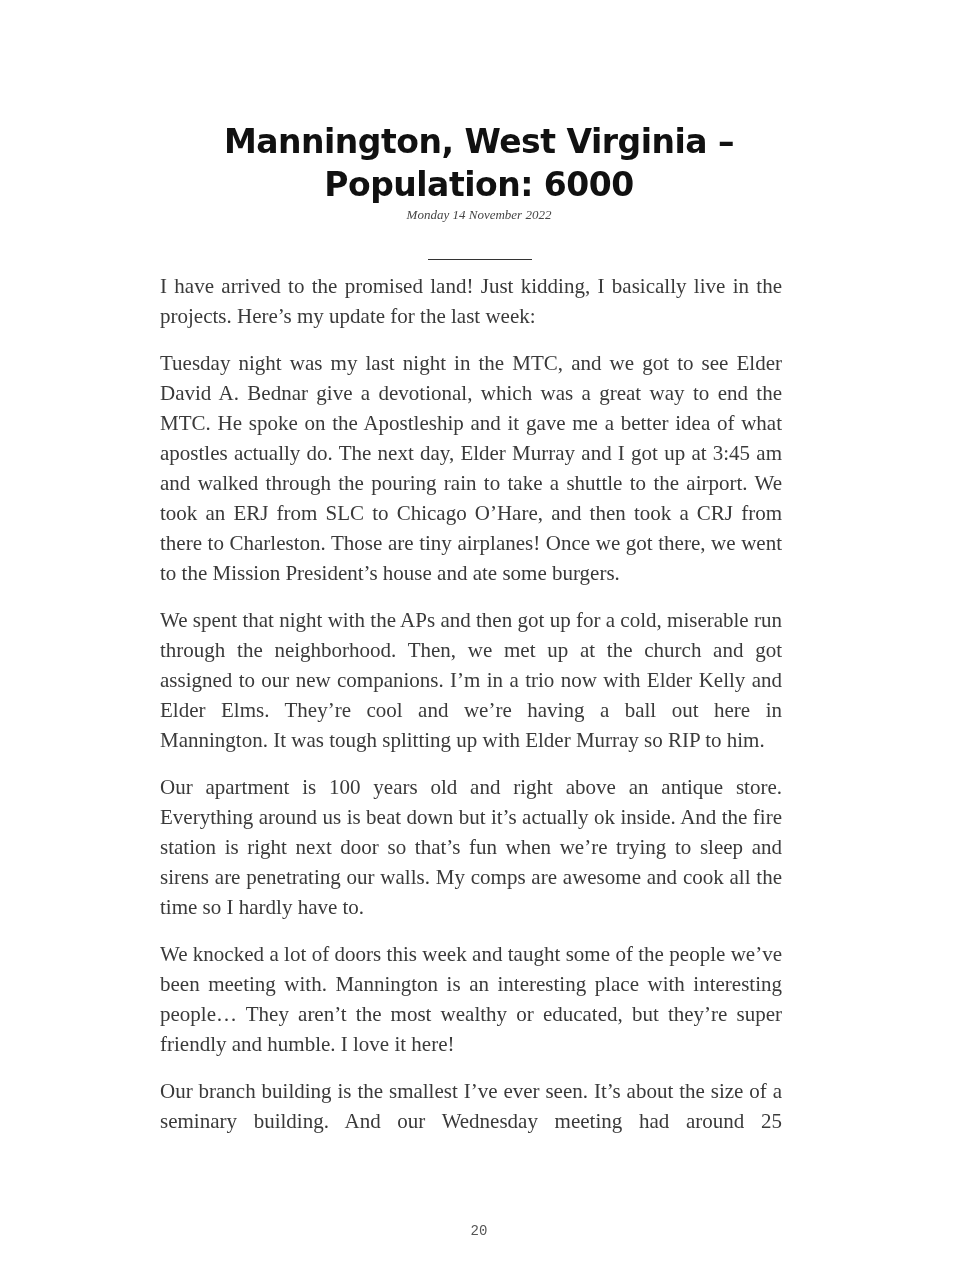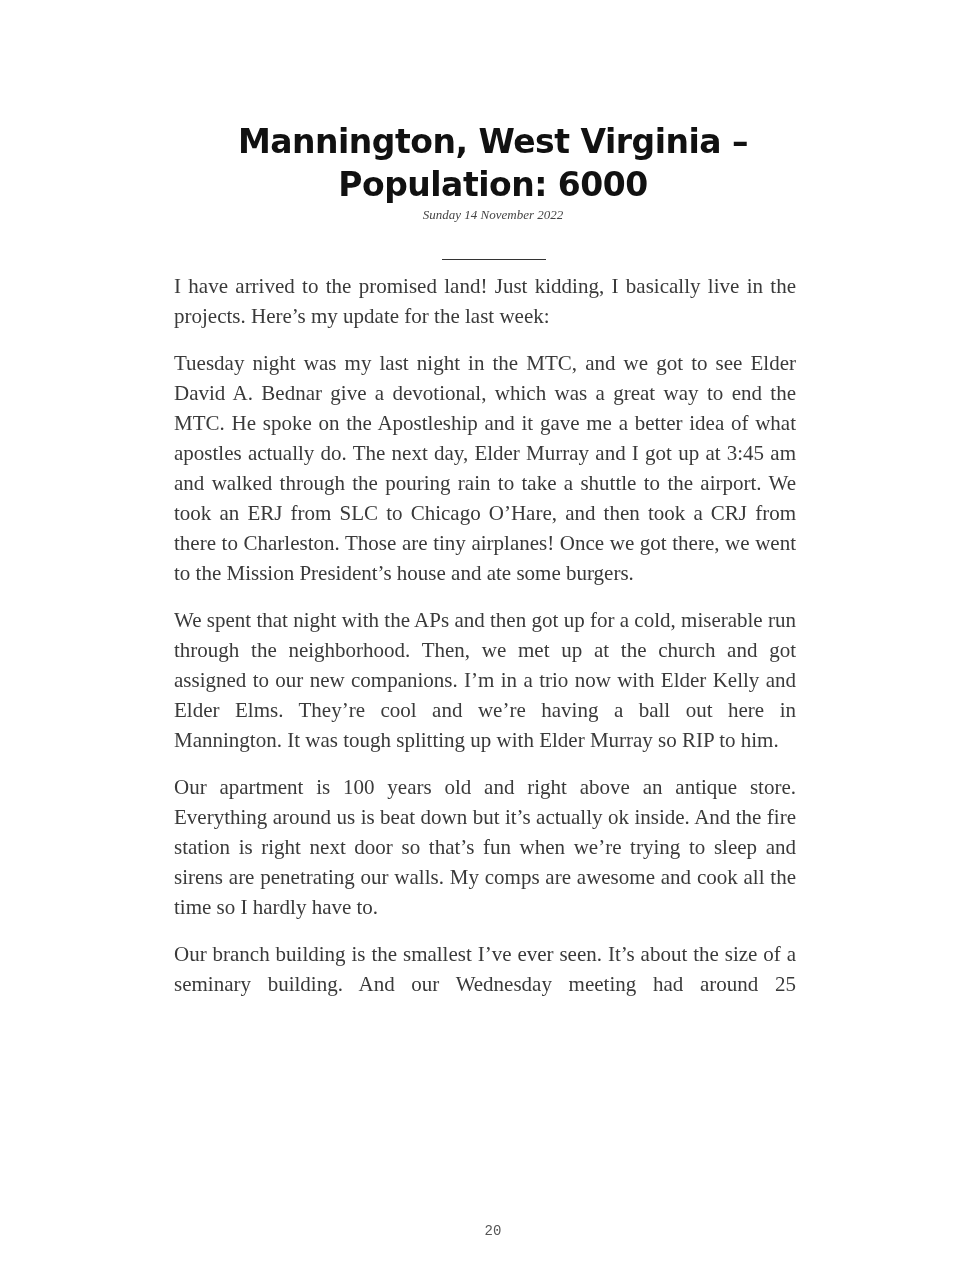--- a/index.html
+++ b/index.html
@@ -1,17 +1,17 @@
 <!DOCTYPE html>
 <html><head>
 <meta charset="utf-8">
 <style>
   html, body { margin: 0; padding: 0; background: #ffffff; }
   body { width: 954px; height: 1276px; position: relative; overflow: hidden; }
-  .page { position: absolute; left: 16px; top: 0; width: 834px; height: 1276px; background: #fff; padding-left: 45px; }
+  .page { position: absolute; left: 2px; top: 0; width: 834px; height: 1276px; background: #fff; padding-left: 45px; }
   .title {
     position: absolute; left: 157px; width: 640px; top: 120px;
     text-align: center; font-family: "DejaVu Sans", sans-serif; font-weight: bold;
     font-size: 33px; line-height: 43px; color: #111; letter-spacing: -0.5px; margin: 0;
   }
   .date {
     position: absolute; left: 157px; width: 640px; top: 207px;
     text-align: center; font-family: "Liberation Serif", serif; font-style: italic;
     font-size: 13px; color: #444;
   }
@@ -28,23 +28,24 @@
   .pagenum {
     position: absolute; left: 0; width: 954px; top: 1223px; text-align: center;
     font-family: Liberation Mono, monospace; font-size: 14px; color: #555;
   }
 </style>
 </head>
 <body>
 
 <div class="page">
   <h1 class="title">Mannington, West Virginia – Population: 6000</h1>
-  <div class="date">Sunday 14 November 2022</div>
+  <div class="date">Monday 14 November 2022</div>
   <div class="rule"></div>
   <div class="body">
     <p>I have arrived to the promised land! Just kidding, I basically live in the projects. Here’s my update for the last week:</p>
     <p>Tuesday night was my last night in the MTC, and we got to see Elder David A. Bednar give a devotional, which was a great way to end the MTC. He spoke on the Apostleship and it gave me a better idea of what apostles actually do. The next day, Elder Murray and I got up at 3:45 am and walked through the pouring rain to take a shuttle to the airport. We took an ERJ from SLC to Chicago O’Hare, and then took a CRJ from there to Charleston. Those are tiny airplanes! Once we got there, we went to the Mission President’s house and ate some burgers.</p>
     <p>We spent that night with the APs and then got up for a cold, miserable run through the neighborhood. Then, we met up at the church and got assigned to our new companions. I’m in a trio now with Elder Kelly and Elder Elms. They’re cool and we’re having a ball out here in Mannington. It was tough splitting up with Elder Murray so RIP to him.</p>
     <p>Our apartment is 100 years old and right above an antique store. Everything around us is beat down but it’s actually ok inside. And the fire station is right next door so that’s fun when we’re trying to sleep and sirens are penetrating our walls. My comps are awesome and cook all the time so I hardly have to.</p>
+    <p>We knocked a lot of doors this week and taught some of the people we’ve been meeting with. Mannington is an interesting place with interesting people… They aren’t the most wealthy or educated, but they’re super friendly and humble. I love it here!</p>
     <p style="text-align-last: justify;">Our branch building is the smallest I’ve ever seen. It’s about the size of a seminary building. And our Wednesday meeting had around 25</p>
   </div>
   <div class="pagenum">20</div>
 </div>
 
 </body></html>

